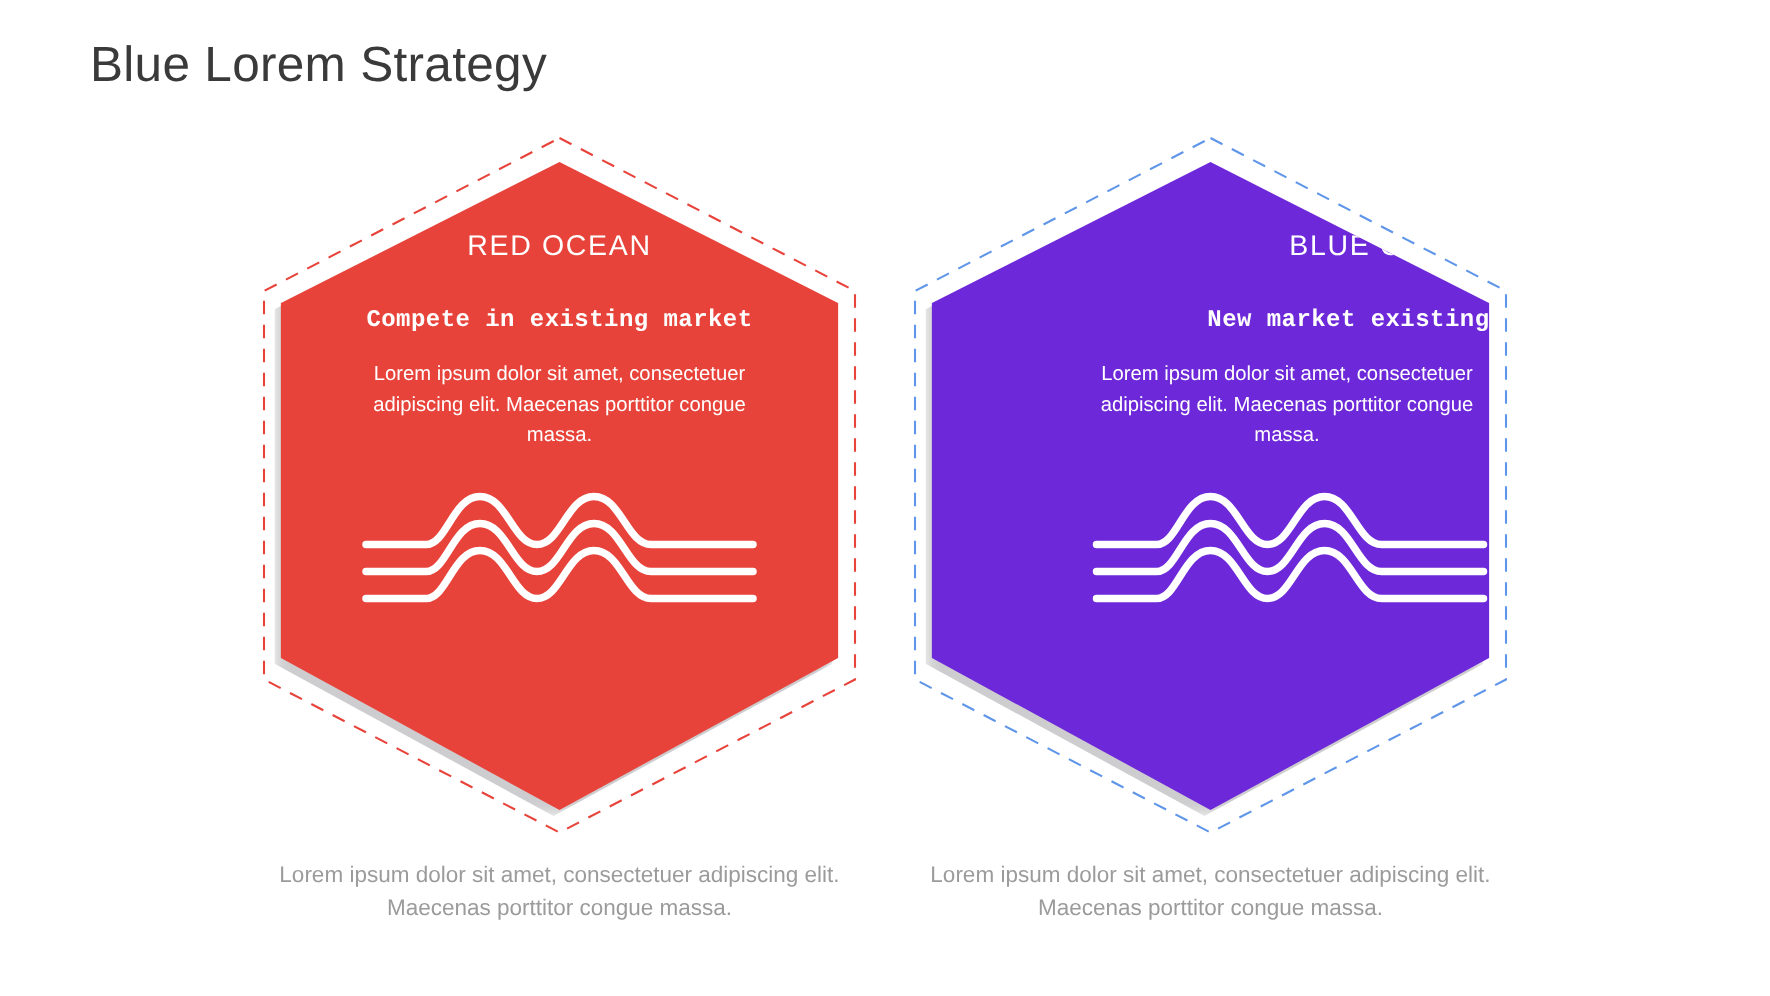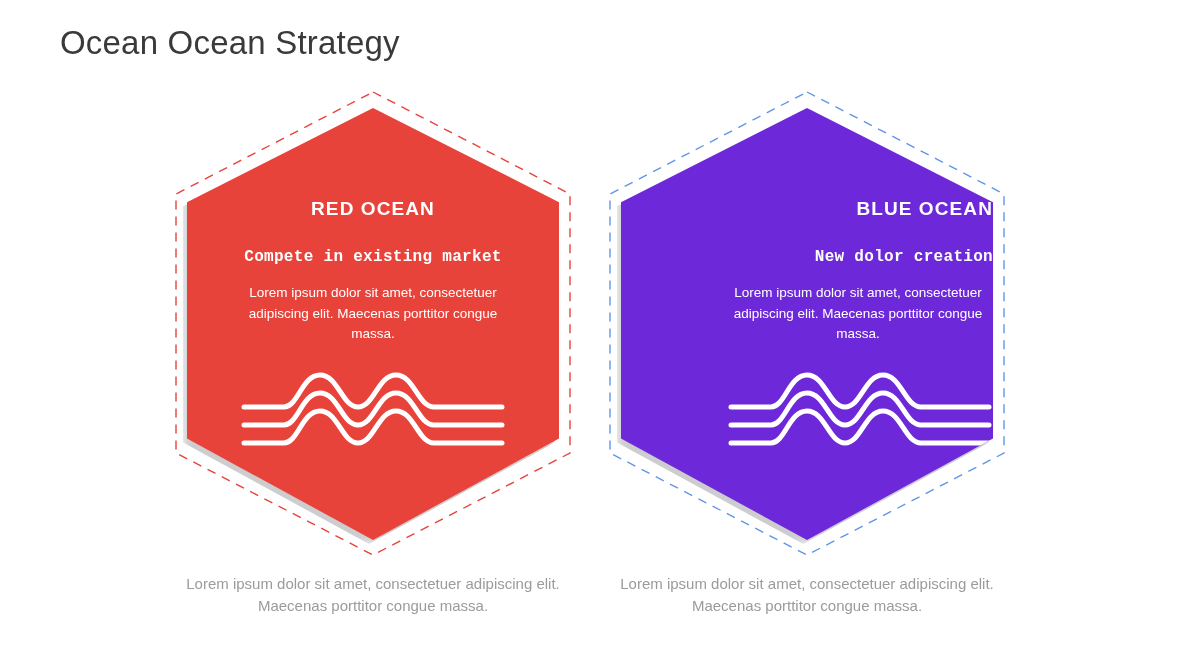--- a/index.html
+++ b/index.html
@@ -80,23 +80,23 @@
     clip-path: polygon(50% 0%, 100% 21.8%, 100% 76.5%, 50% 100%, 0% 76.5%, 0% 21.8%);
     background: rgba(90, 90, 95, 0.30);
     filter: blur(5px);
   }
 
   #hex-solid-red  { background: #E8433A; }
   #hex-solid-blue { background: #6d28d9; align-items: flex-end; }
 
   
   .hex-heading {
-    margin-top: 90px;
+    margin-top: 46px;
     font-size: 19px;
-    font-weight: bold;
+    font-weight: normal;
     letter-spacing: 1.1px;
     color: #ffffff;
     text-align: center;
   }
   .hex-subheading {
     margin-top: 28px;
     font-family: Liberation Mono, monospace;
     font-size: 16px;
     font-weight: bold;
     letter-spacing: 0.3px;
@@ -135,21 +135,21 @@
     width: 438px;
     font-size: 15px;
     line-height: 1.45;
     color: #9b9b9b;
     text-align: center;
   }
 </style>
 </head>
 <body>
 
-<div id="slide-title">Ocean Ocean Strategy</div>
+<div id="slide-title">Blue Lorem Strategy</div>
 
 <div class="column" id="column-red">
 
   <div class="hex-stack">
 
     <div class="hex-outline">
       <svg viewBox="0 0 398 467" preserveAspectRatio="none" aria-hidden="true">
         <polygon points="199,2 396,104 396,363 199,465 2,363 2,104" fill="none" stroke="#E8433A" stroke-width="1.4" stroke-dasharray="9 7"></polygon>
       </svg>
     </div>
@@ -187,21 +187,21 @@
         <polygon points="199,2 396,104 396,363 199,465 2,363 2,104" fill="none" stroke="#5F96E9" stroke-width="1.4" stroke-dasharray="9 7"></polygon>
       </svg>
     </div>
 
     <div class="hex-shadow"></div>
 
     <div class="hex-solid" id="hex-solid-blue">
 
       <div class="hex-heading">BLUE OCEAN</div>
 
-      <div class="hex-subheading">New dolor creation</div>
+      <div class="hex-subheading">New market existing</div>
 
       <div class="hex-body">Lorem ipsum dolor sit amet, consectetuer adipiscing elit. Maecenas porttitor congue massa.</div>
 
       <div class="wave-icon">
         <svg viewBox="0 0 266 86" aria-hidden="true">
           <path d="M4,36 C22,36 34,36 44,36 C58,36 62,4 80,4 C98,4 102,36 118,36 C134,36 138,4 156,4 C174,4 178,36 194,36 C210,36 240,36 262,36"></path>
           <path d="M4,54 C22,54 34,54 44,54 C58,54 62,22 80,22 C98,22 102,54 118,54 C134,54 138,22 156,22 C174,22 178,54 194,54 C210,54 240,54 262,54"></path>
           <path d="M4,72 C22,72 34,72 44,72 C58,72 62,40 80,40 C98,40 102,72 118,72 C134,72 138,40 156,40 C174,40 178,72 194,72 C210,72 240,72 262,72"></path>
         </svg>
       </div>

